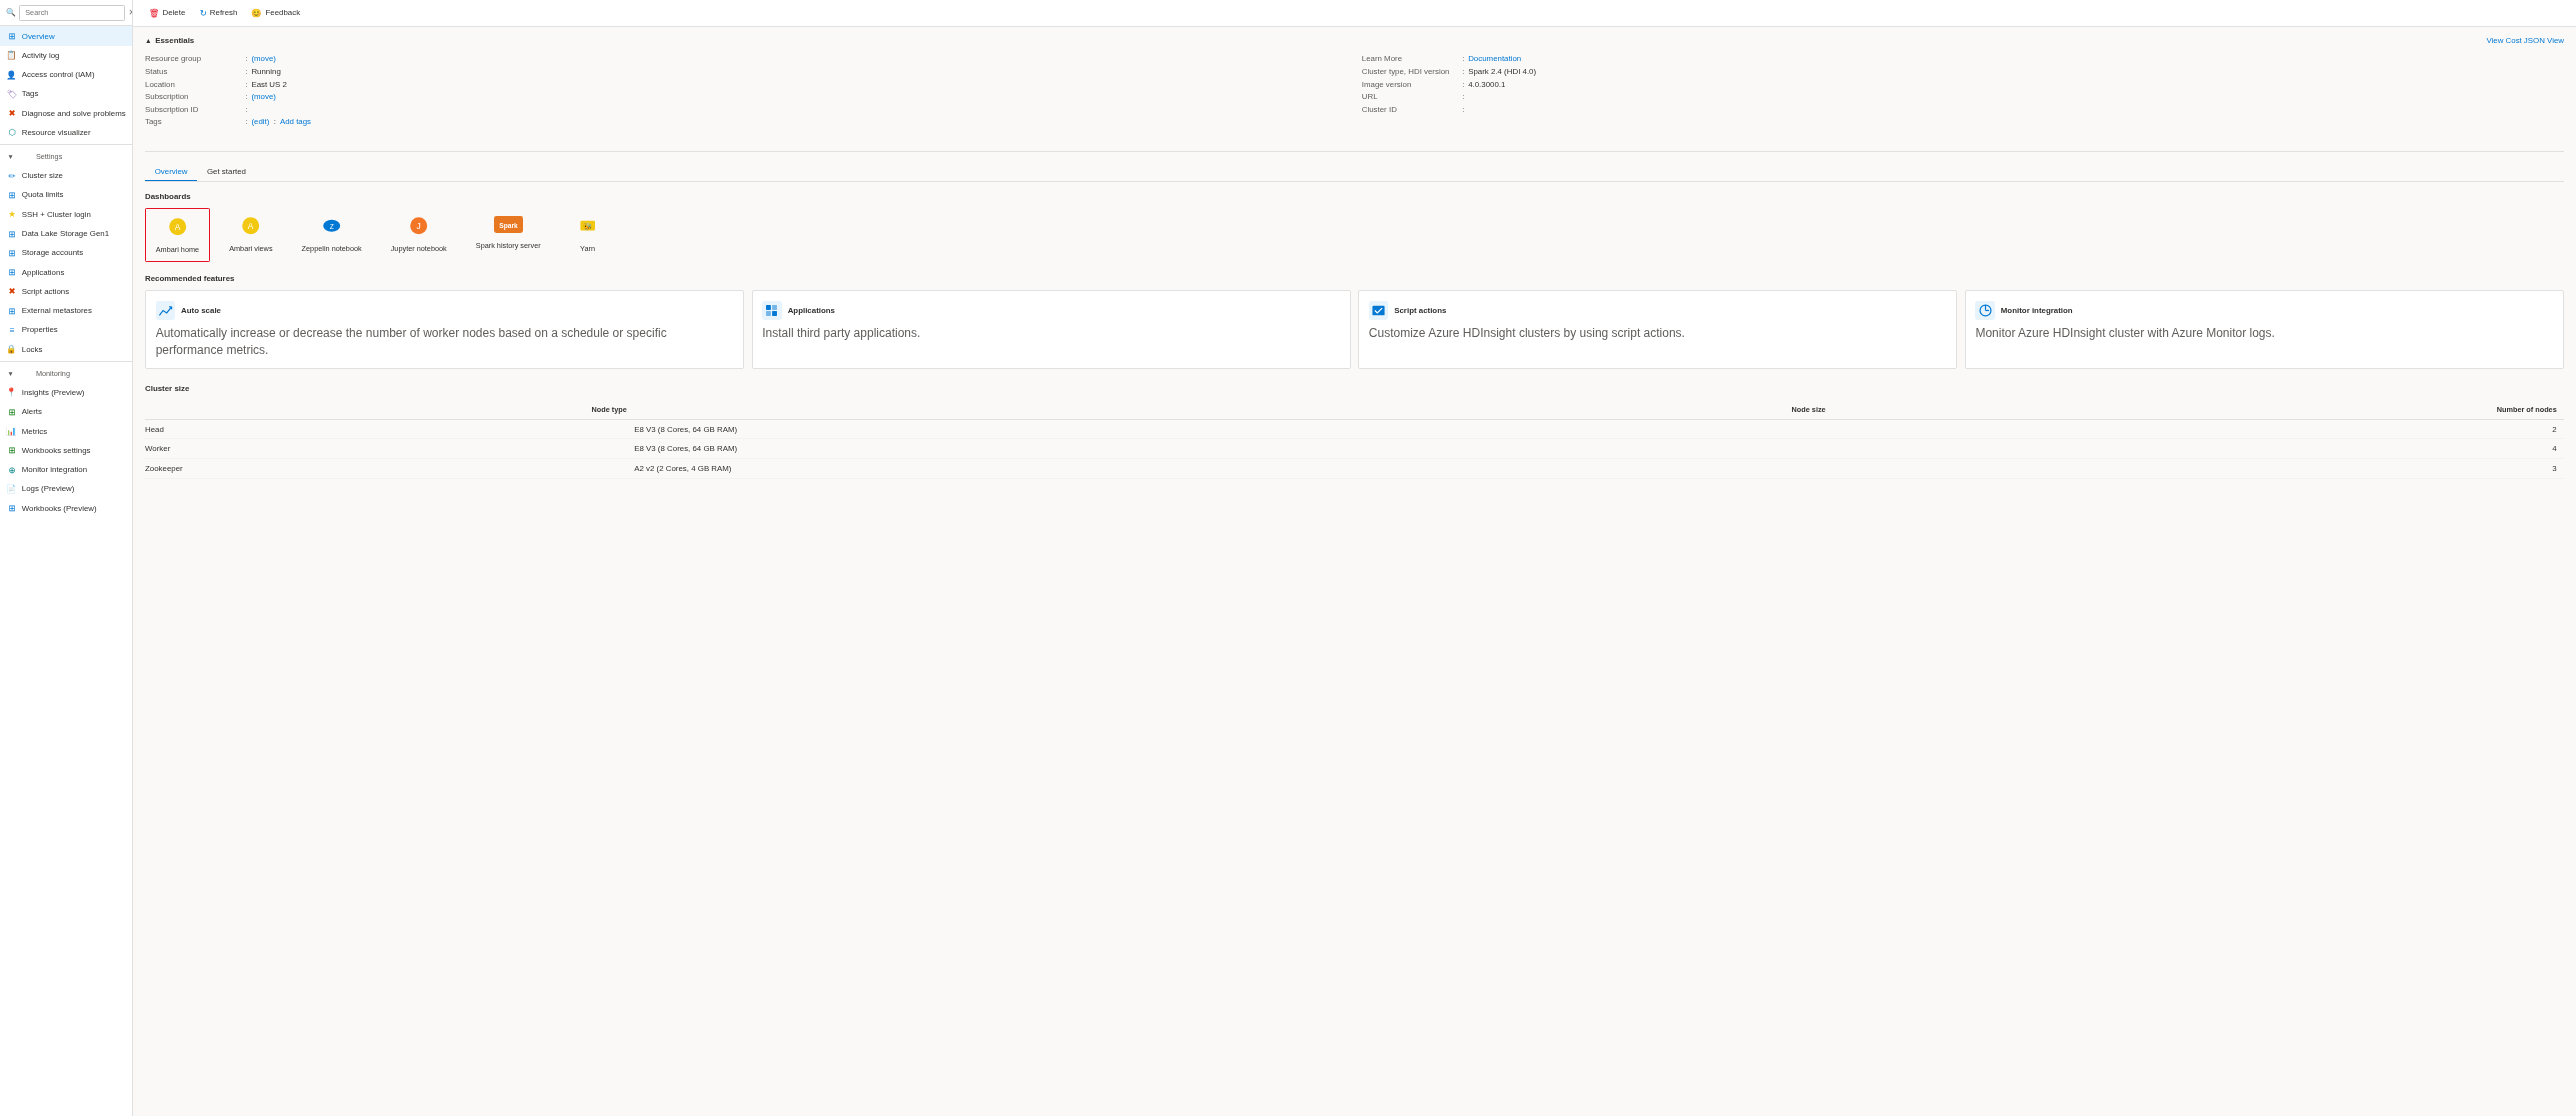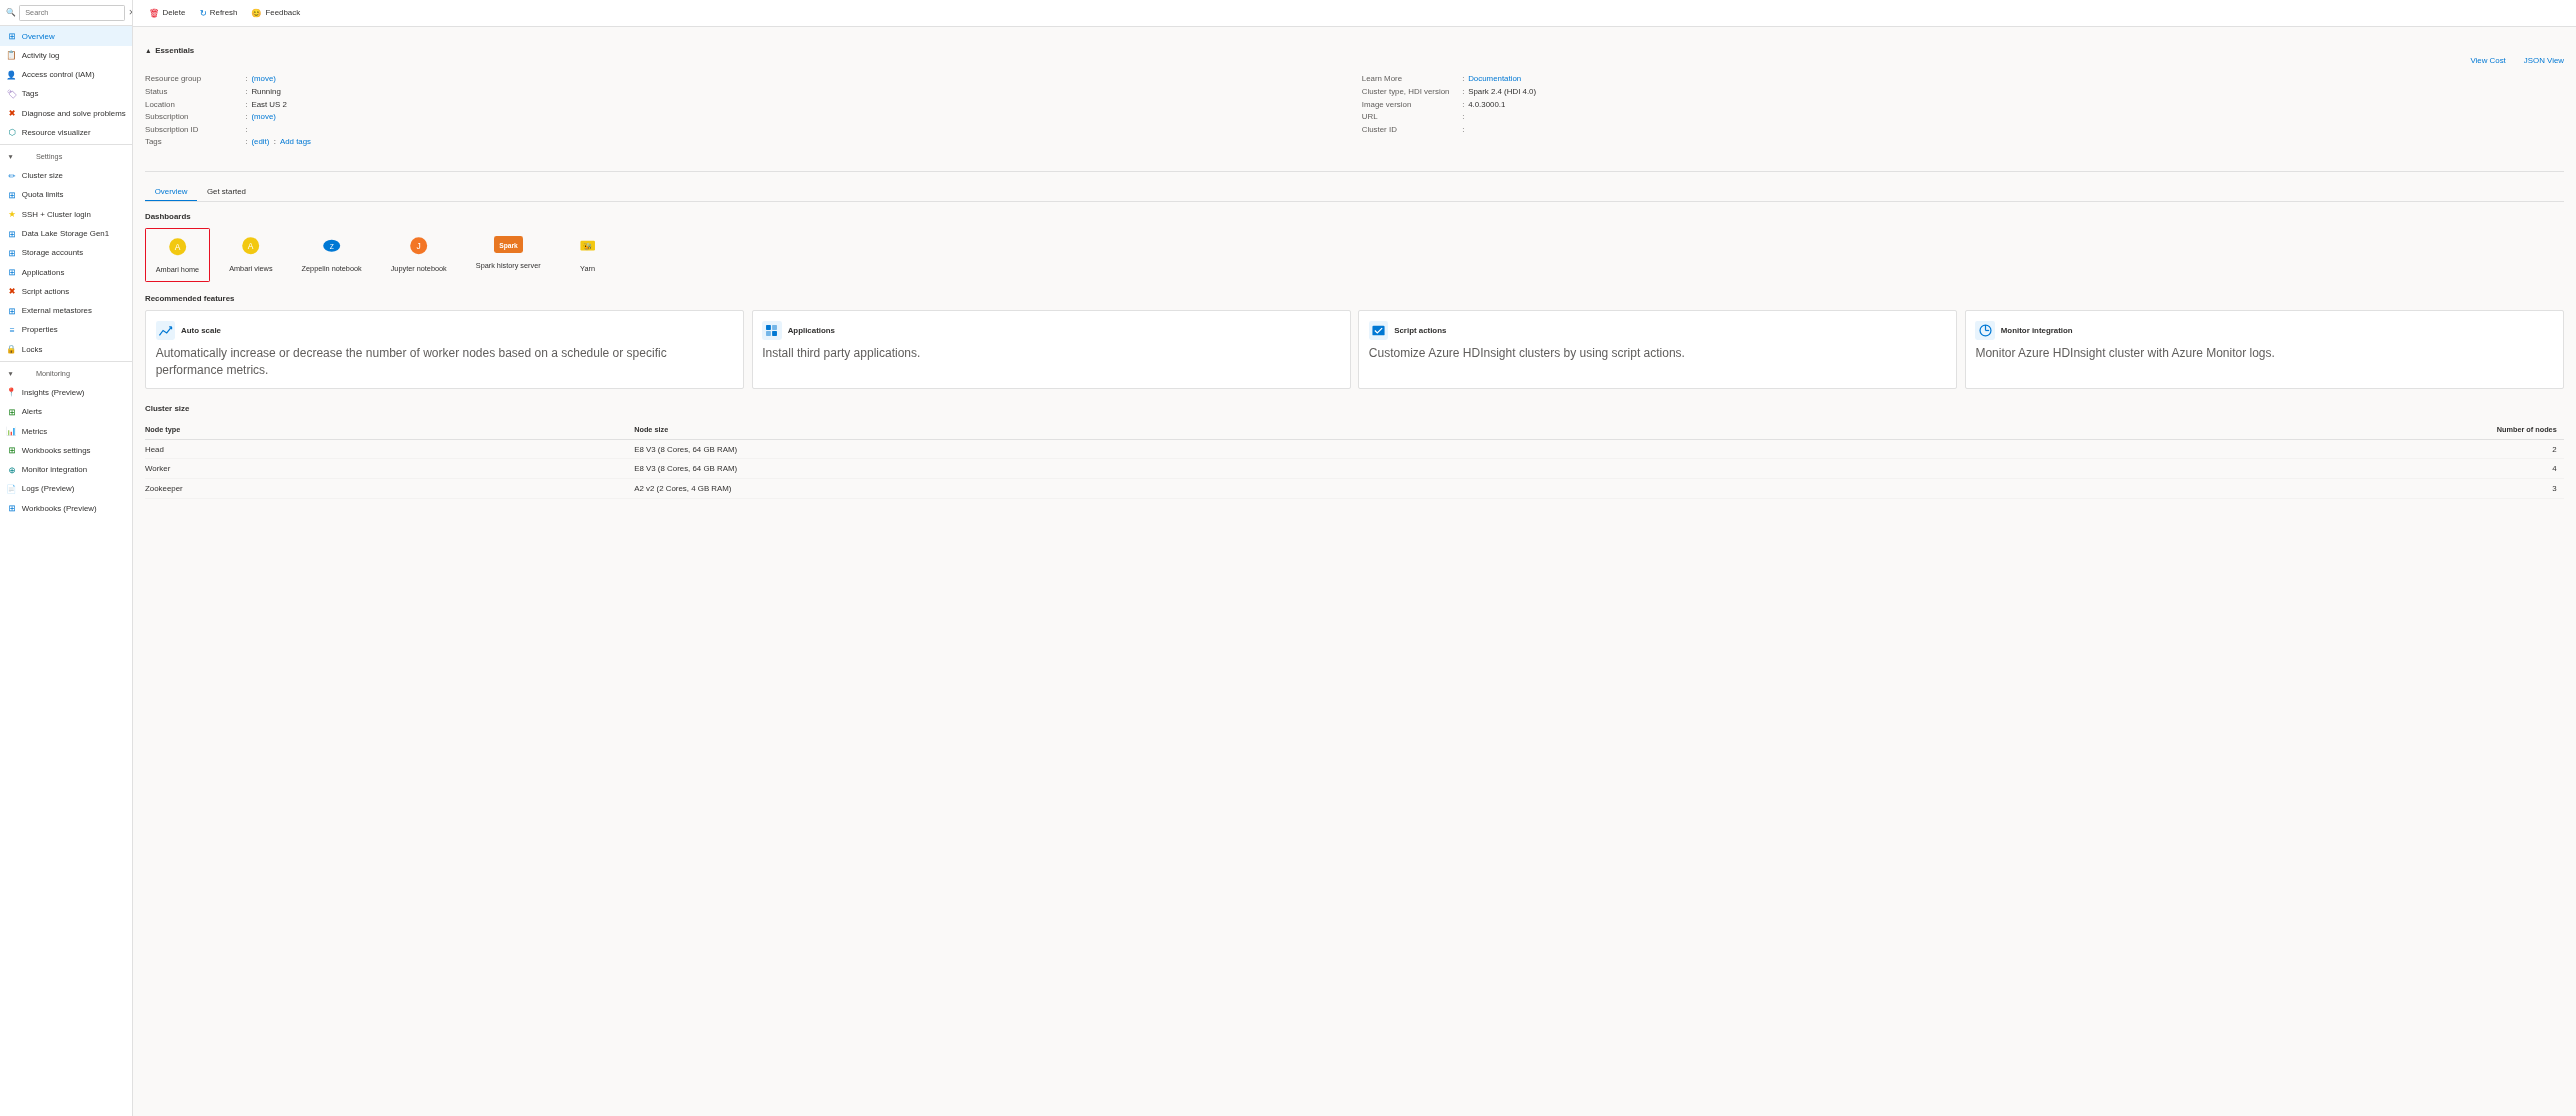--- a/index.html
+++ b/index.html
@@ -105,22 +105,21 @@
     .essentials-title {
       font-size: 7.9px;
       font-weight: 600;
       color: #323130;
       display: flex;
       align-items: center;
       gap: 3.6px;
     }
     .essentials-actions {
       display: flex;
-      gap: 18px;
-      margin-top: 20px;
+      gap: 2px;
     }
     .essentials-actions a {
       color: #0078d4;
       text-decoration: none;
       font-size: 7.9px;
     }
 
     .essentials-grid {
       display: grid;
       grid-template-columns: 1fr 1fr;
@@ -238,21 +237,21 @@
       line-height: 1.4;
     }
 
     
     .cluster-size-table {
       width: 100%;
       border-collapse: collapse;
       margin-top: 4.8px;
     }
     .cluster-size-table th {
-      text-align: left;
+      text-align: right;
       padding: 4.8px 7.3px 4.8px 0;
       font-size: 7.3px;
       font-weight: 600;
       color: #323130;
       border-bottom: 0.6px solid #e0e0e0;
     }
     .cluster-size-table th:last-child { text-align: right; }
     .cluster-size-table td {
       padding: 4.8px 7.3px 4.8px 0;
       font-size: 7.9px;

